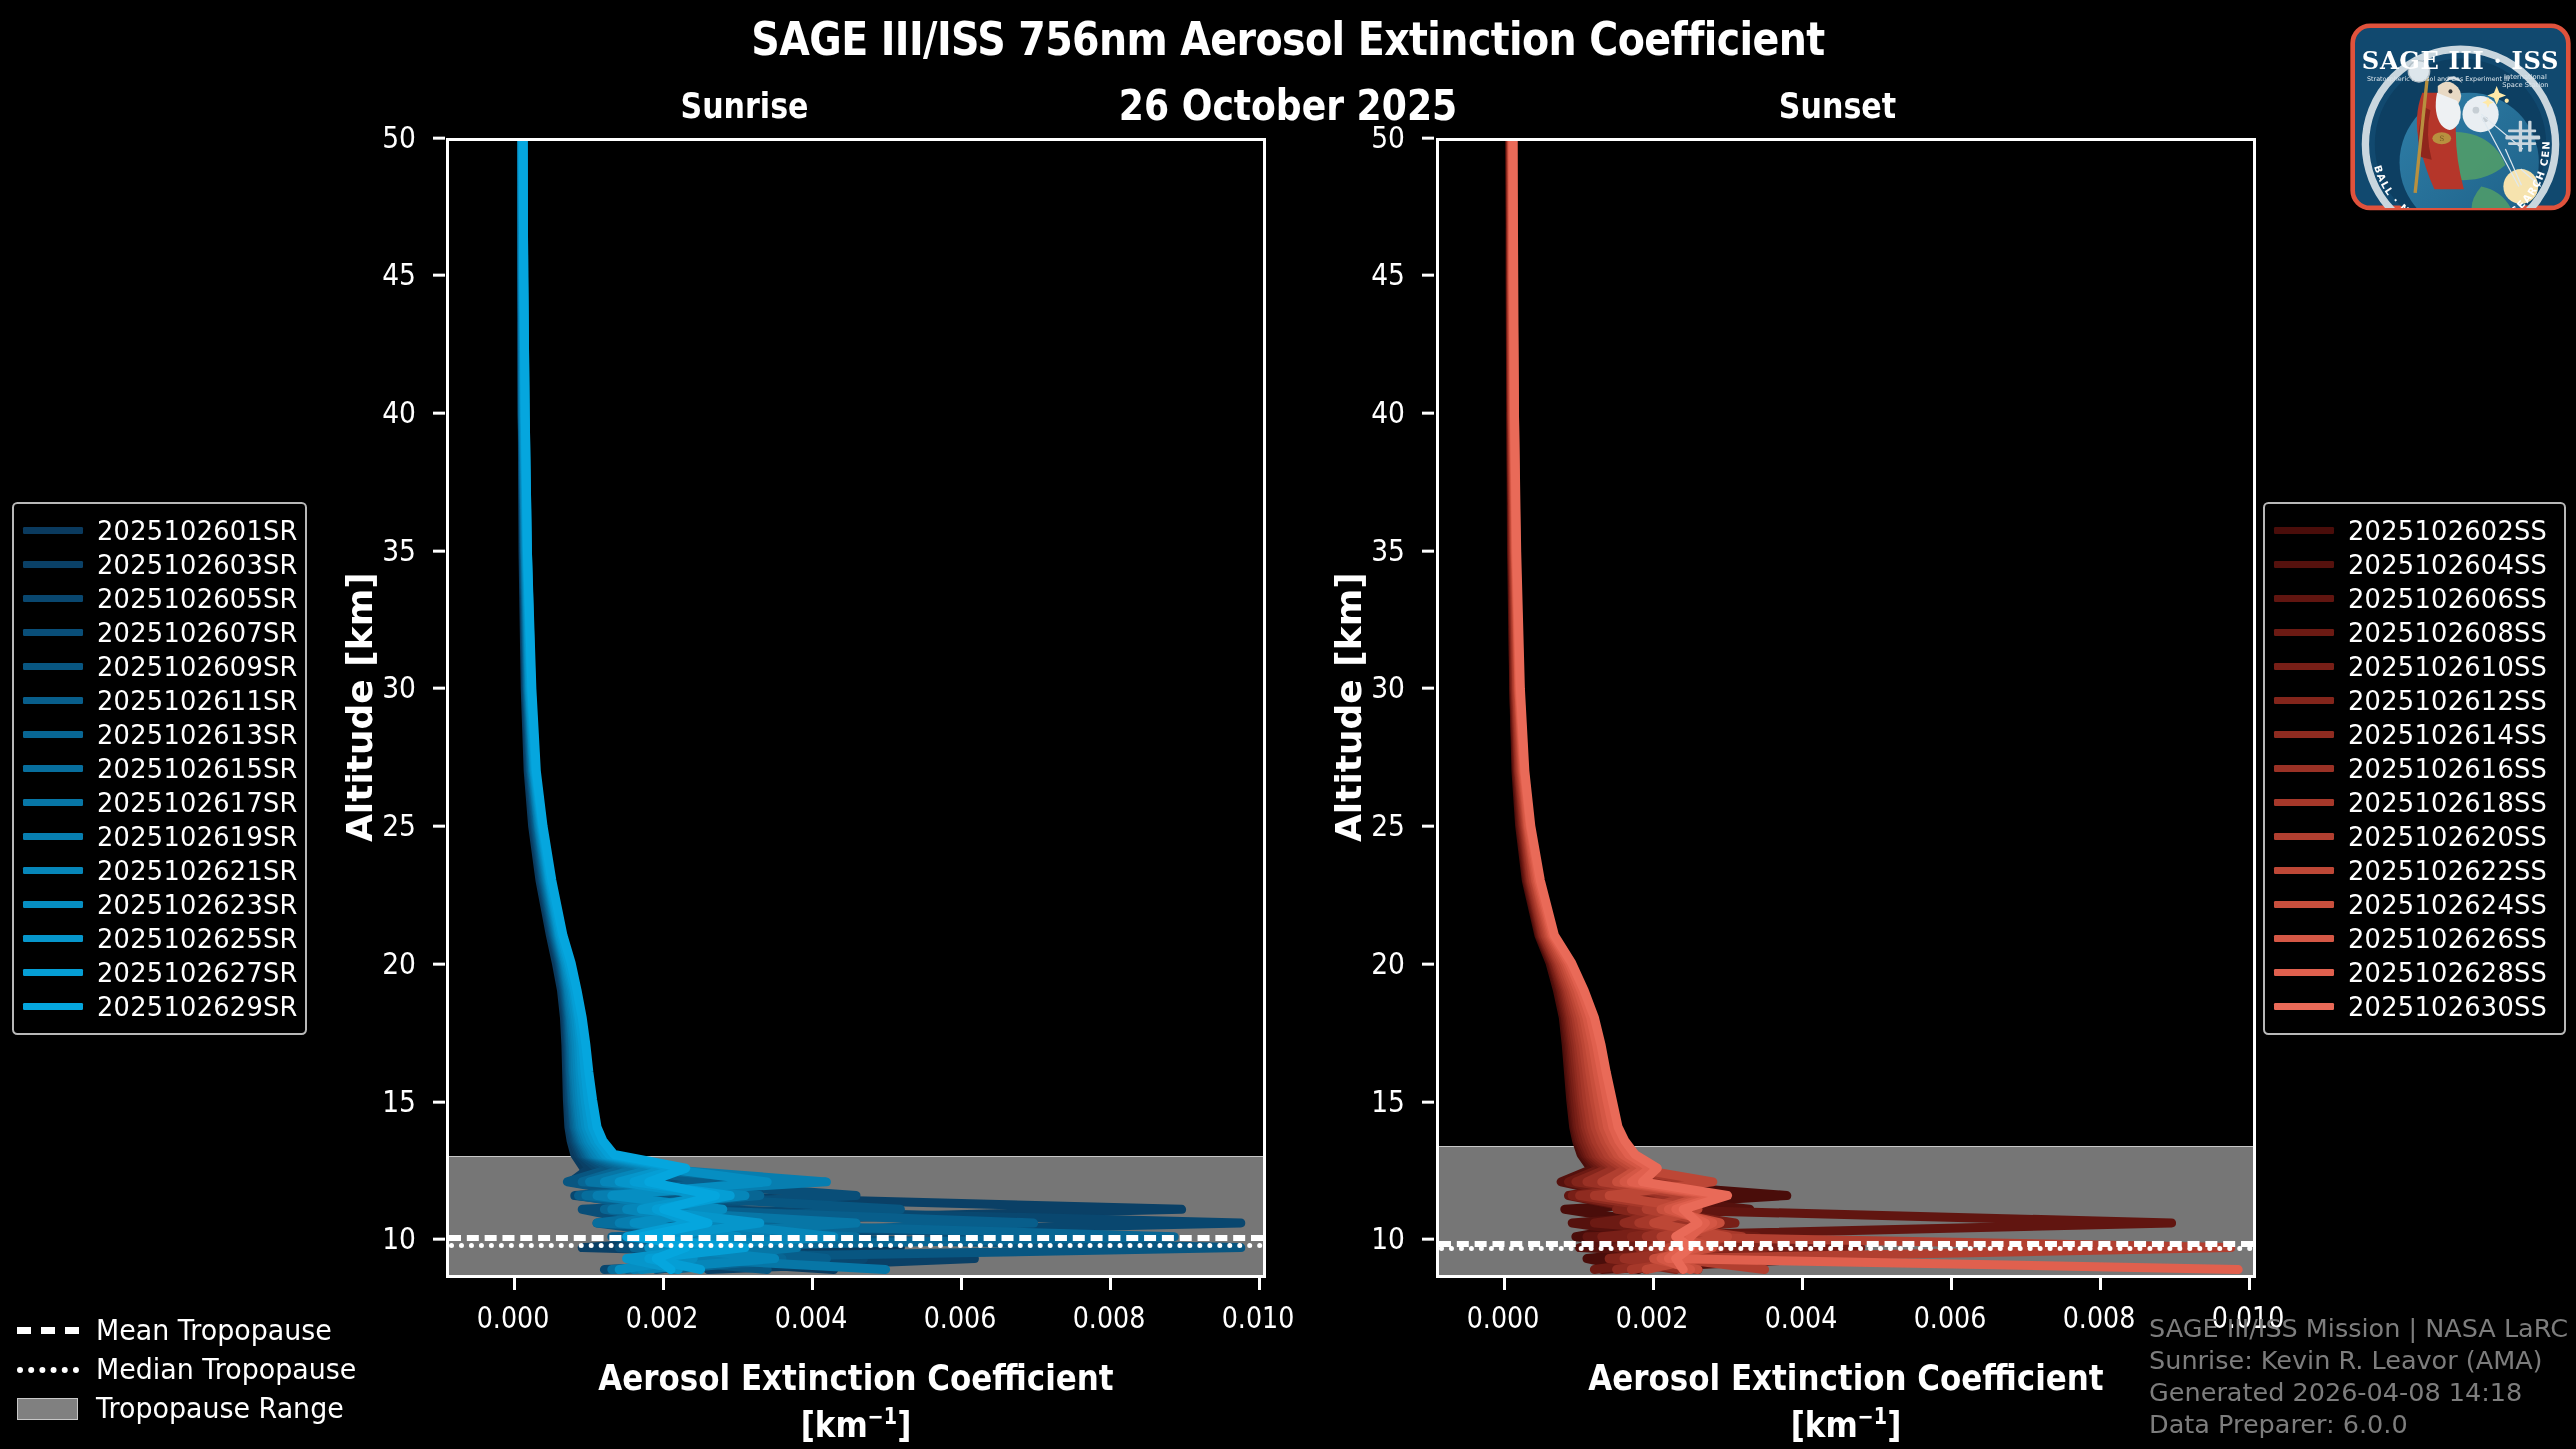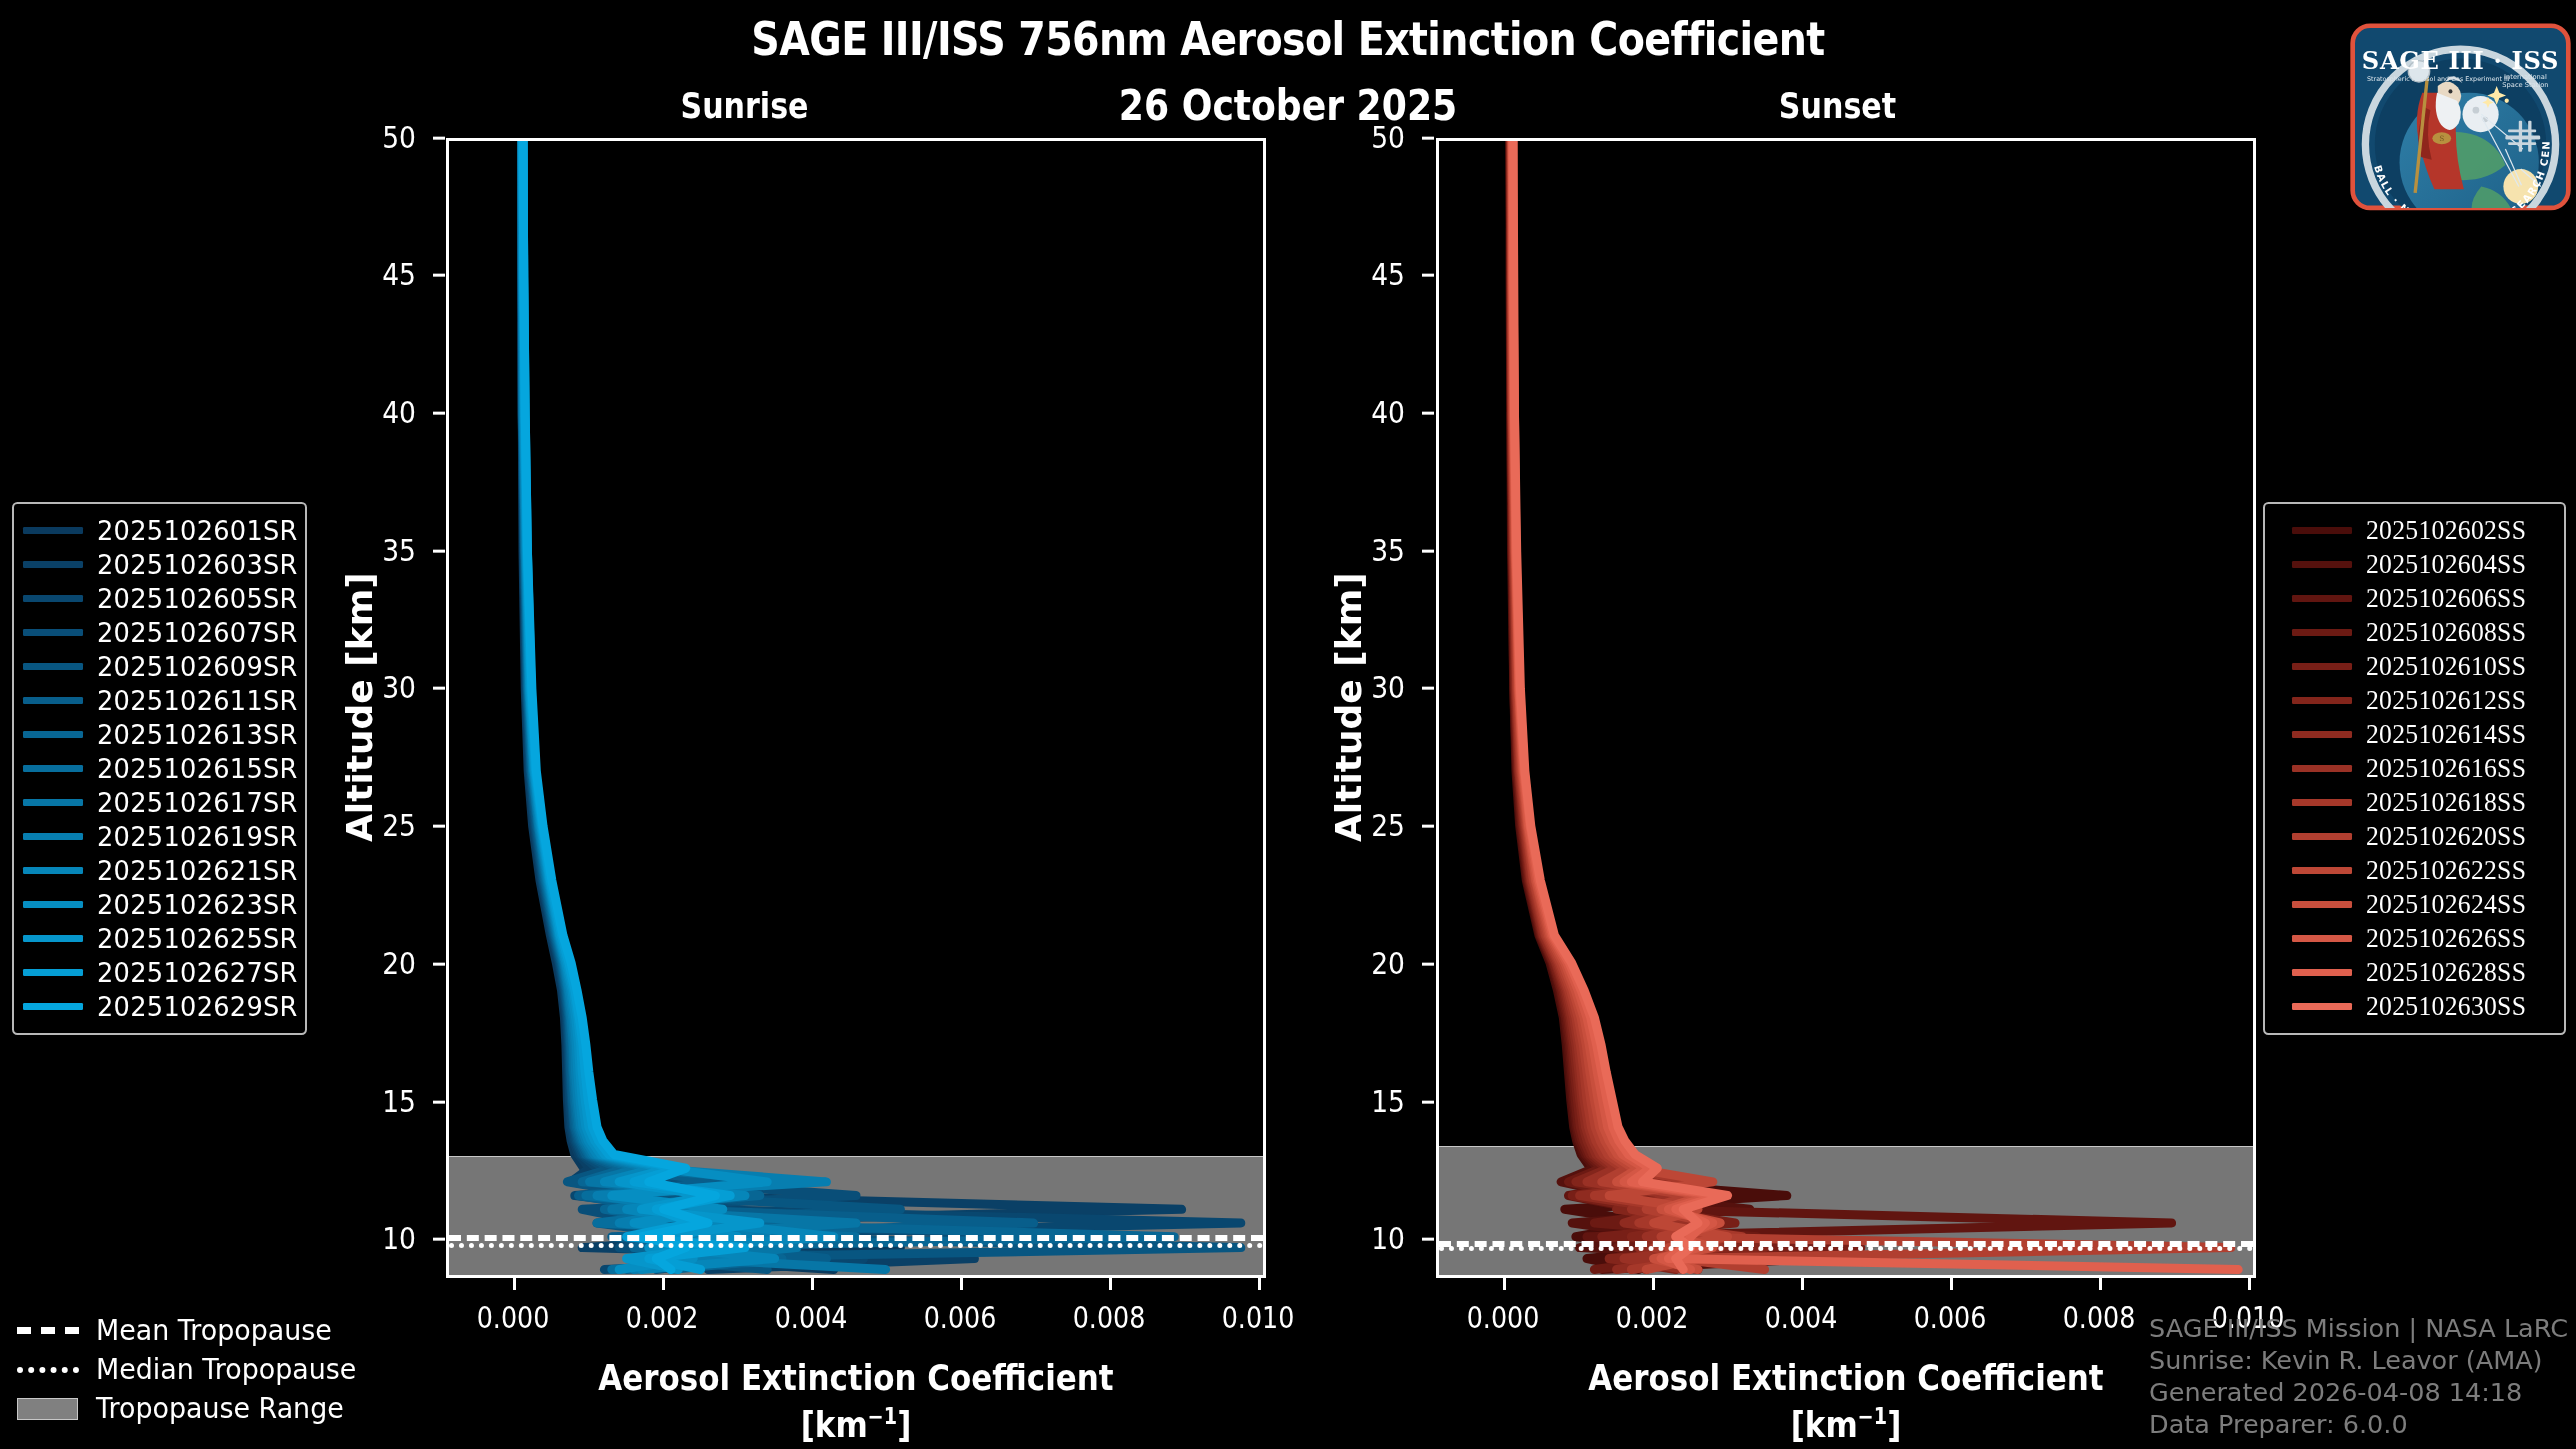--- a/index.html
+++ b/index.html
@@ -172,21 +172,21 @@
     border-radius: 1.3px;
     flex: 0 0 auto;
   }
   .legend-text {
     margin-left: 13.4px;
     font-size: 27px;
     letter-spacing: 0.3px;
     transform: scaleX(0.95);
     transform-origin: left center;
   }
-  #legend-sunset .legend-row { justify-content: center; font-family: Liberation Serif, serif; }
+  #legend-sunset .legend-row { justify-content: flex-start; }
 
   
   #tropo-legend {
     position: absolute;
     left: 17.4px;
     top: 1311px;
     width: 349px;
   }
   .tl-row {
     display: flex;

